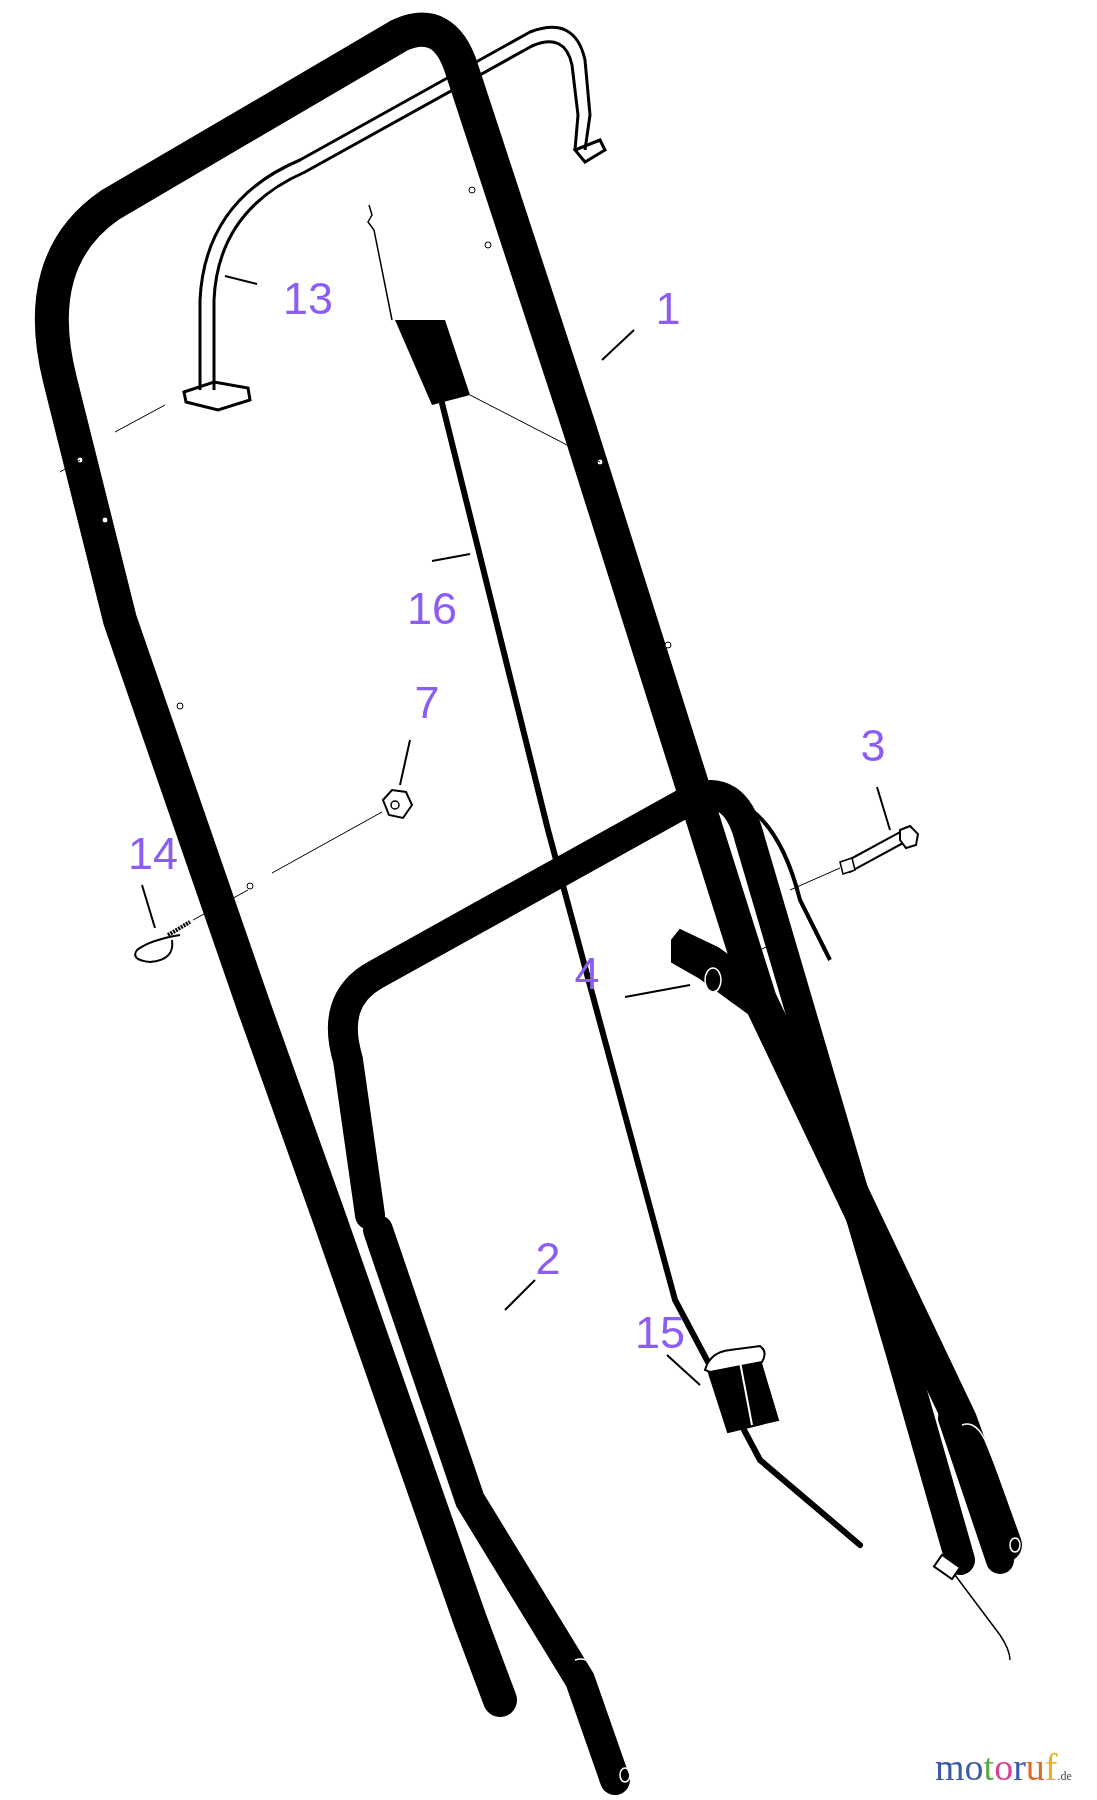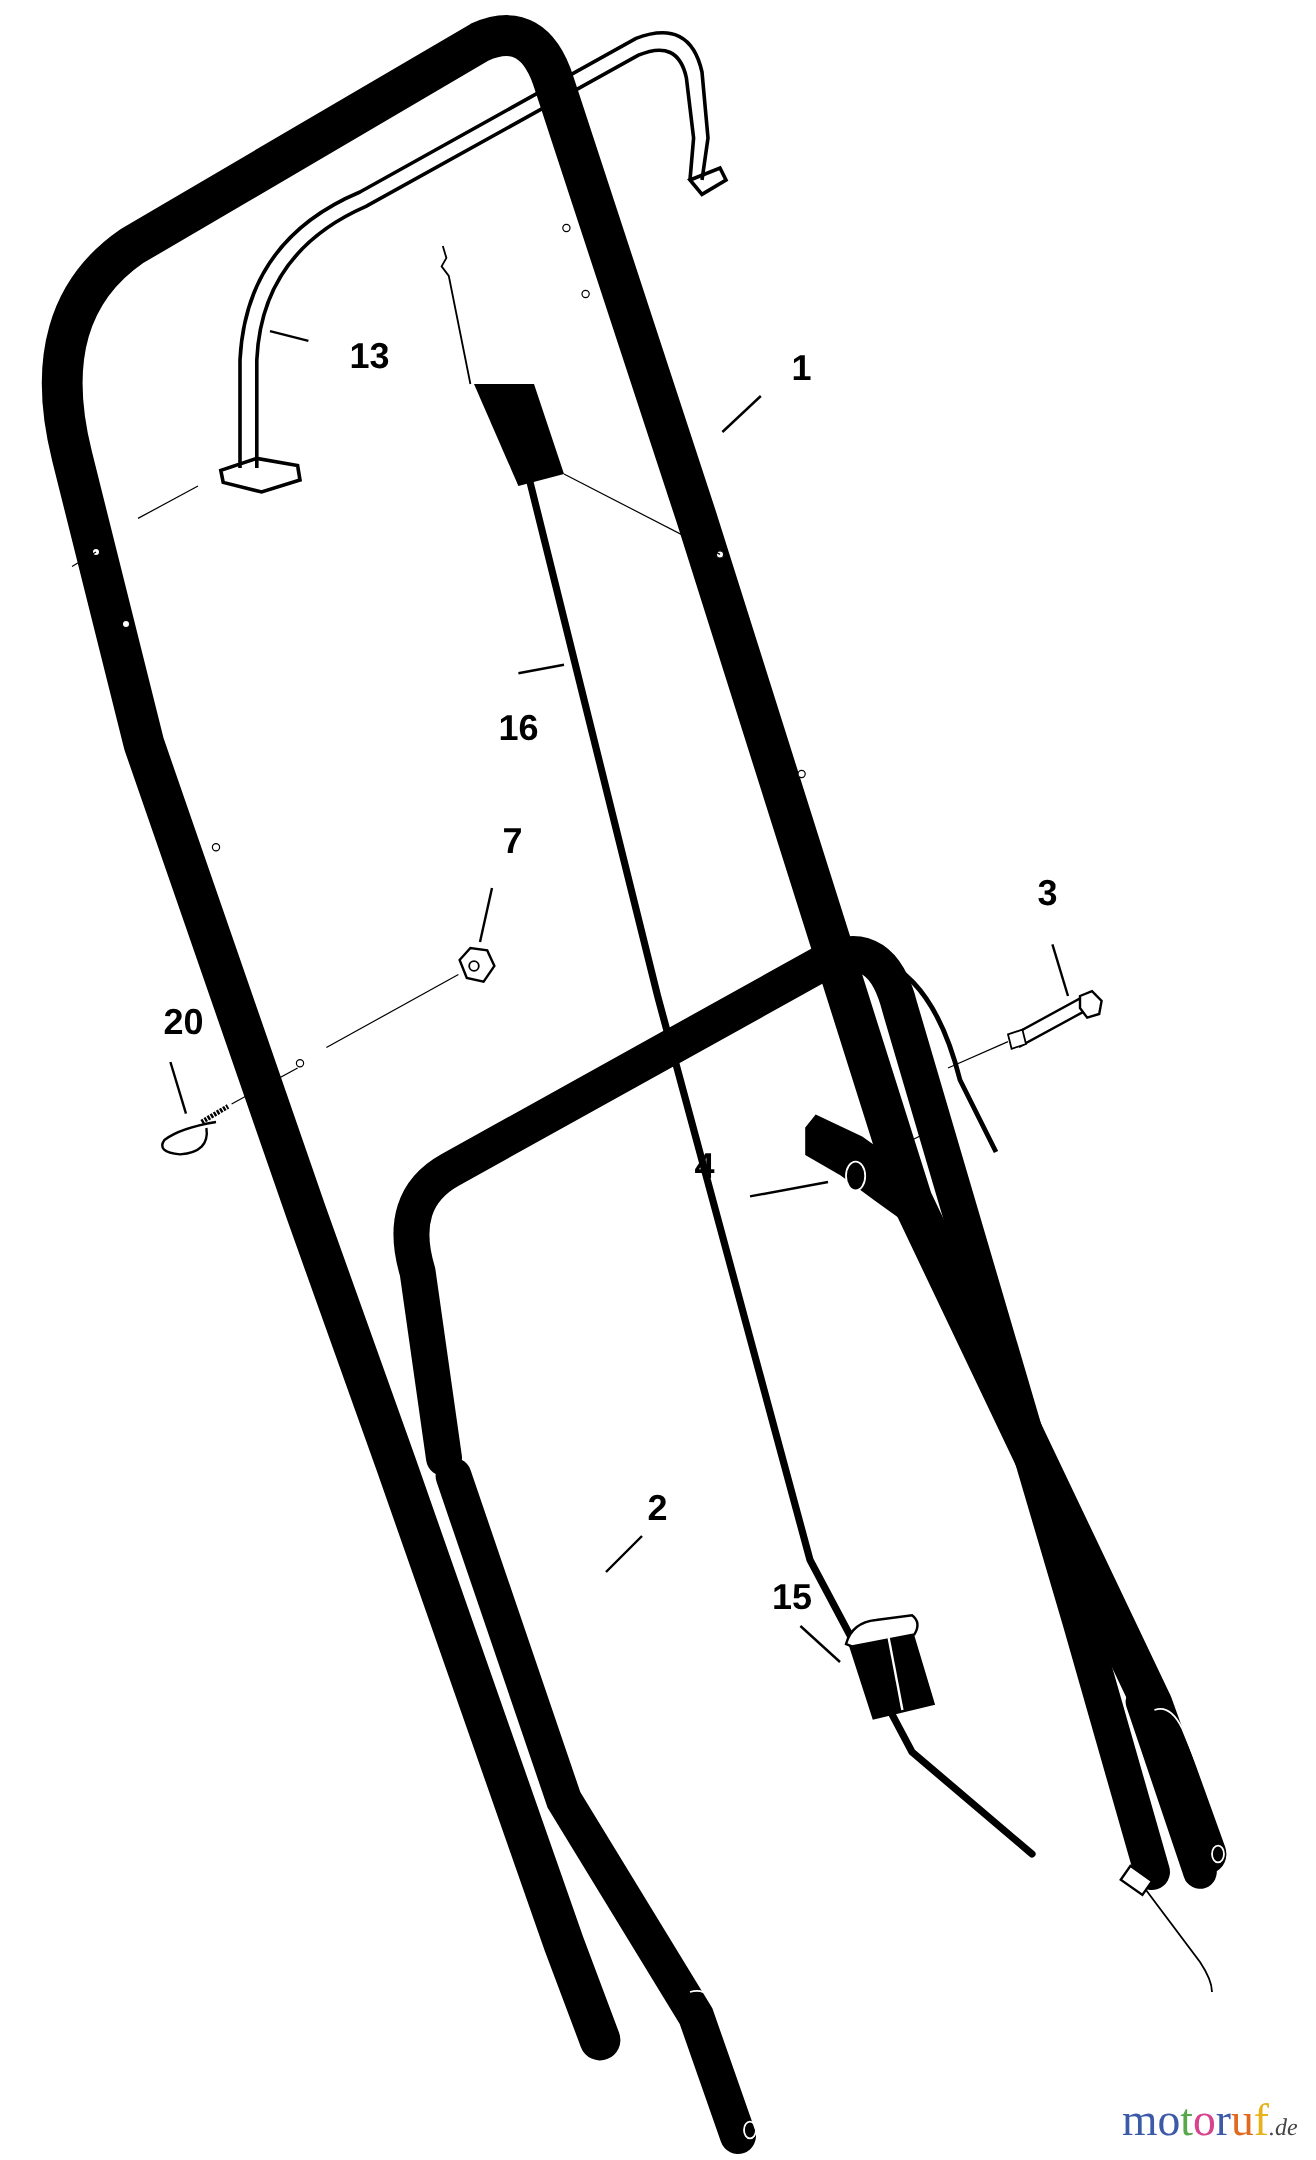--- a/index.html
+++ b/index.html
@@ -1,28 +1,27 @@
 <!DOCTYPE html>
 <html><head>
 <meta charset="utf-8">
 <style>
   html, body { margin: 0; padding: 0; background: #ffffff; }
   body { width: 1097px; height: 1800px; position: relative; overflow: hidden; font-family: "Liberation Sans", sans-serif; }
   #diagram { position: absolute; left: 0; top: 0; width: 1097px; height: 1800px; }
   .callout {
     position: absolute; font-family: "Liberation Sans", sans-serif;
-    font-size: 30px; color: #000000; line-height: 1; transform: translate(-50%, -50%);
+    font-size: 45px; color: #8b5cf6; line-height: 1; transform: translate(-50%, -50%);
     white-space: nowrap;
-    font-weight: bold;
   }
   .watermark {
     position: absolute; left: 935px; top: 1748px; font-family: "Liberation Serif", serif;
     font-size: 38px; letter-spacing: 0px; line-height: 1;
   }
-  .watermark .suffix { font-size: 20px; color: #444; font-style: italic; }
+  .watermark .suffix { font-size: 12px; color: #444; }
 </style>
 </head>
 <body>
 
 <svg id="diagram" viewBox="0 0 1097 1800" xmlns="http://www.w3.org/2000/svg">
 
   <g>
     <path d="M 500 1700 L 470 1620 L 330 1220 L 255 1010 L 120 620 L 60 380 Q 30 260 110 205 L 400 35 Q 445 15 462 70 L 580 430 L 760 1000 L 960 1420 L 1005 1545" fill="none" stroke="#000" stroke-width="34" stroke-linecap="round" stroke-linejoin="round"></path>
 
     <path d="M 952 1418 L 1000 1560" fill="none" stroke="#000" stroke-width="28" stroke-linecap="round"></path>
@@ -111,21 +110,21 @@
     <line x1="80" y1="460" x2="60" y2="472" stroke-width="1"></line>
   </g>
 </svg>
 
 <div id="callouts">
   <div class="callout" style="left:668px;top:308px;">1</div>
   <div class="callout" style="left:548px;top:1258px;">2</div>
   <div class="callout" style="left:873px;top:745px;">3</div>
   <div class="callout" style="left:587px;top:973px;">4</div>
   <div class="callout" style="left:427px;top:702px;">7</div>
-  <div class="callout" style="left:153px;top:853px;">20</div>
+  <div class="callout" style="left:153px;top:853px;">14</div>
   <div class="callout" style="left:308px;top:298px;">13</div>
   <div class="callout" style="left:660px;top:1332px;">15</div>
   <div class="callout" style="left:432px;top:588px;margin-top:20px;">16</div>
 </div>
 
 <div class="watermark">
   <span style="color:#3d5aa8">m</span><span style="color:#3d5aa8">o</span><span style="color:#5aa74a">t</span><span style="color:#d9438e">o</span><span style="color:#3d5aa8">r</span><span style="color:#e06a1f">u</span><span style="color:#e8b21c">f</span><span class="suffix">.de</span>
 </div>
 
 </body></html>

